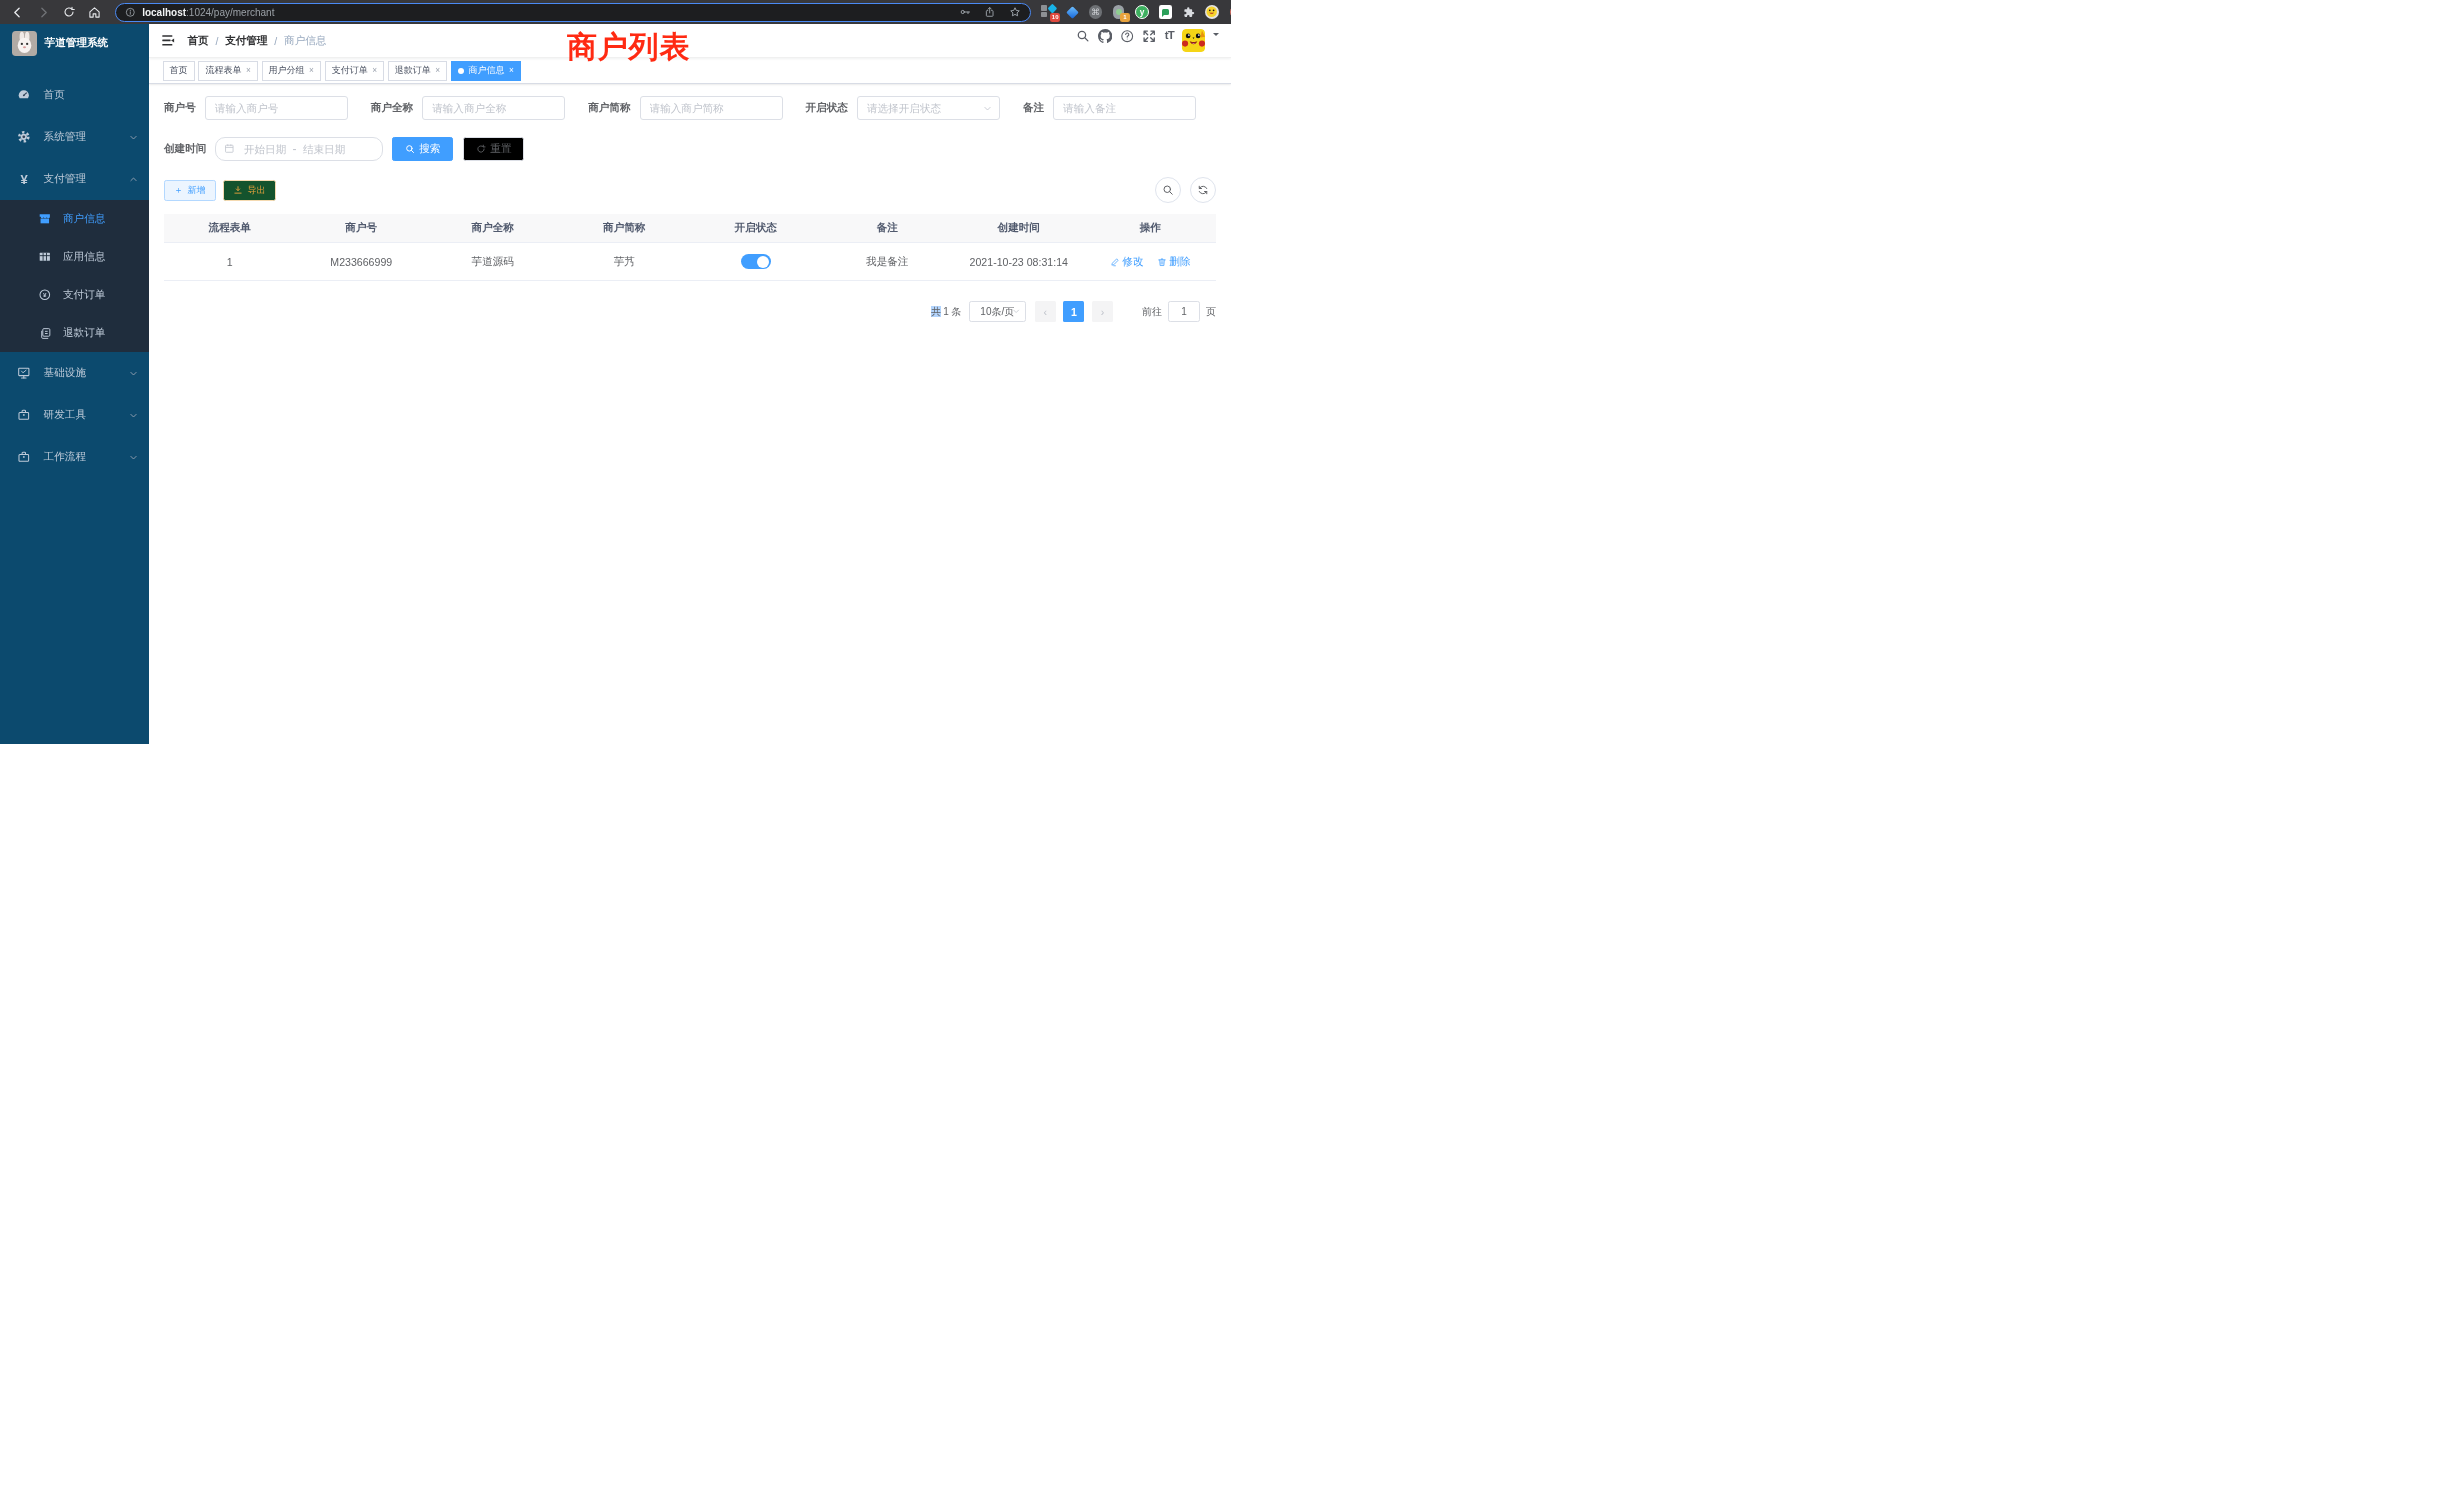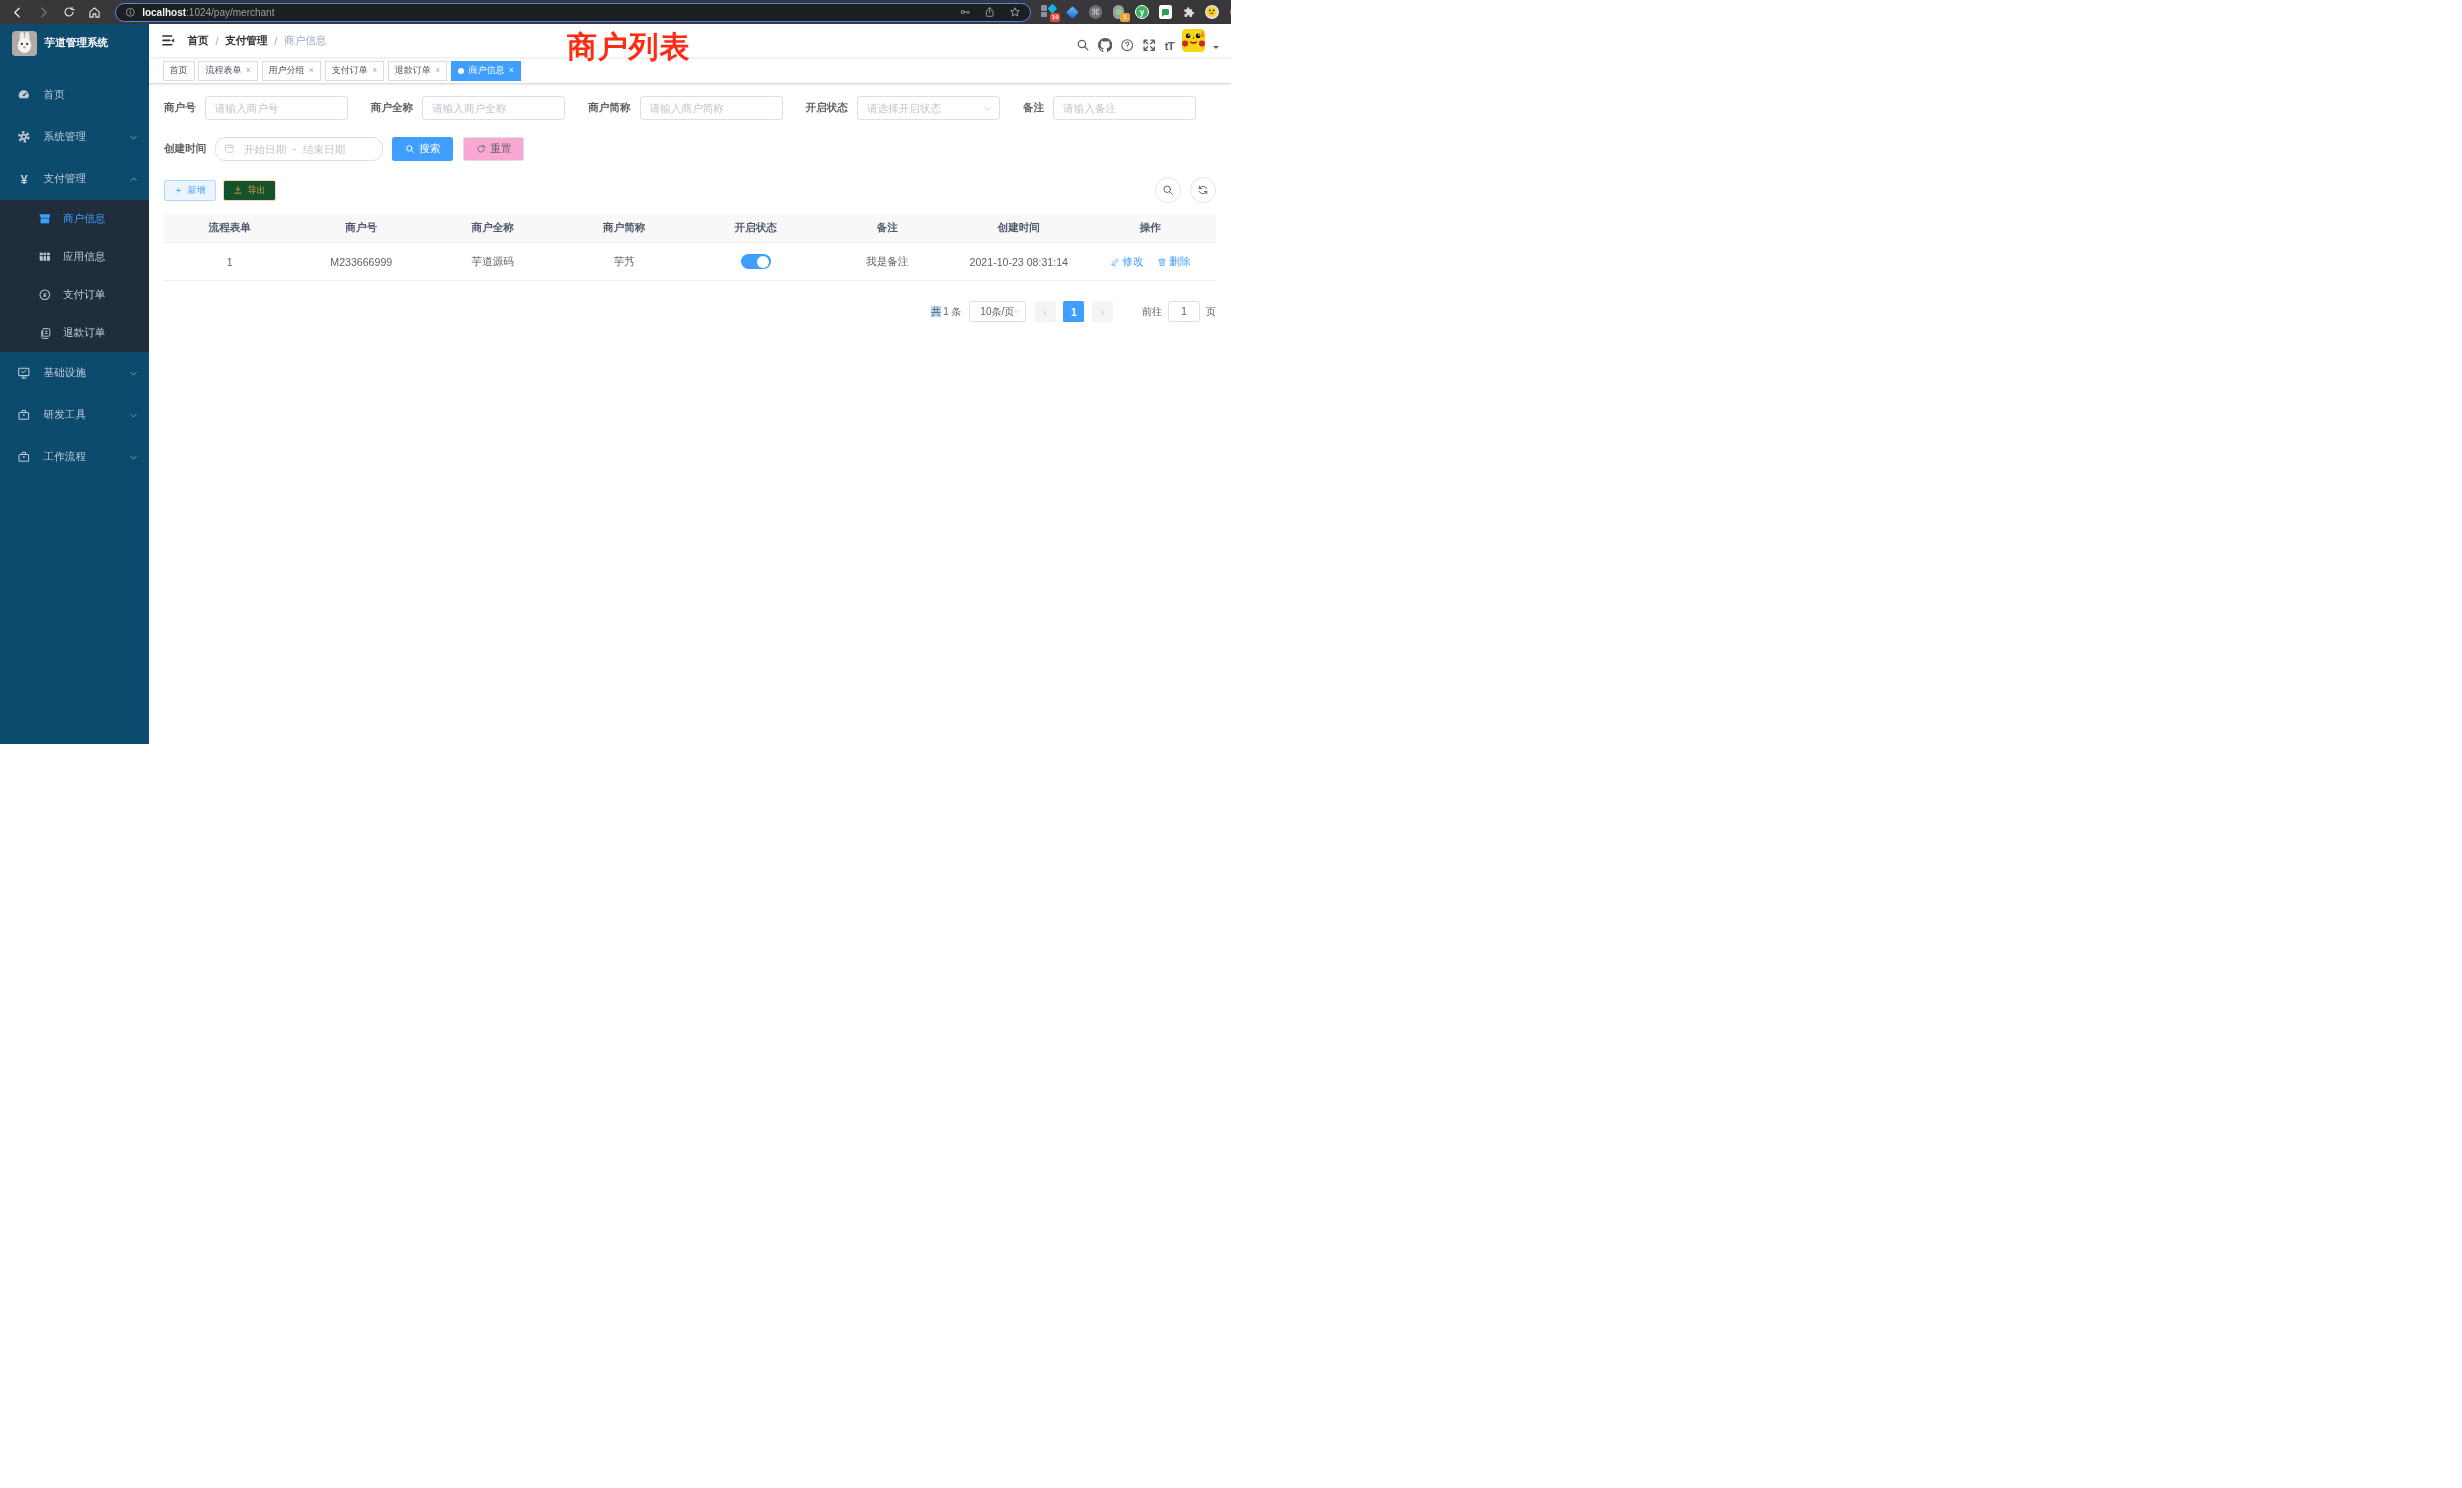--- a/index.html
+++ b/index.html
@@ -53,21 +53,21 @@
   .s-item.active { color:#409eff; }
   .yen-glyph { font-size:13px; font-weight:700; line-height:1; }
 
   .main { flex:1; display:flex; flex-direction:column; min-width:0; background:#fff; }
   .navbar { height:34px; display:flex; align-items:center; padding:0 12px; border-bottom:0.8px solid #f0f0f0; box-shadow:0 0.8px 3px rgba(0,21,41,.08); position:relative; z-index:2; flex:none; }
   .hamburger { display:flex; margin-right:12px; color:#303133; cursor:pointer; }
   .crumb { display:flex; align-items:center; font-size:10.6px; gap:6.8px; }
   .crumb .c1 { color:#303133; font-weight:600; }
   .crumb .sep { color:#97a8be; }
   .crumb .c-last { color:#97a8be; }
-  .nav-right { margin-left:auto; display:flex; align-items:flex-end; gap:8px; color:#5a5e66; }
+  .nav-right { margin-left:auto; display:flex; align-items:flex-start; gap:8px; color:#5a5e66; }
   .nav-right .nb { display:flex; cursor:pointer; }
   .tT { font-size:11.4px; font-weight:700; letter-spacing:-0.8px; }
   .pika { width:23px; height:23px; border-radius:3.8px; overflow:hidden; }
   .avcaret { width:0; height:0; border:3.8px solid transparent; border-top-color:#5a5e66; margin-top:3.8px; cursor:pointer; }
 
   .tags { height:26px; border-bottom:0.8px solid #d8dce5; box-shadow:0 0.8px 2.3px rgba(0,0,0,.12); display:flex; align-items:center; padding-left:13.6px; gap:3.8px; position:relative; z-index:1; flex:none; }
   .tag { height:20px; display:inline-flex; align-items:center; border:0.8px solid #d8dce5; background:#fff; color:#495060; font-size:9px; padding:0 6px; cursor:pointer; }
   .tag .x { margin-left:4.5px; font-size:8.3px; color:#9ca3af; line-height:1; }
   .tag.active { background:#409eff; border-color:#409eff; color:#fff; }
   .tag.active .dot { width:6px; height:6px; border-radius:50%; background:#fff; margin-right:4.5px; }
@@ -81,21 +81,21 @@
   .flabel { font-size:10.6px; font-weight:700; color:#606266; margin-right:9px; white-space:nowrap; }
   .inp { height:24px; width:143px; border:0.8px solid #dcdfe6; border-radius:3px; padding:0 9px; font-size:10.6px; color:#606266; outline:none; font-family:inherit; }
   .inp::placeholder { color:#c0c4cc; }
   .selwrap { position:relative; }
   .selwrap .caret { position:absolute; right:7.6px; top:7.6px; color:#c0c4cc; pointer-events:none; }
   .frow2 { margin-top:16.7px; }
   .daterange { height:24px; width:168px; border:0.8px solid #dcdfe6; border-radius:10px; display:flex; align-items:center; padding:0 7.6px; color:#c0c4cc; }
   .daterange input { border:none; outline:none; width:55px; text-align:center; font-size:10.6px; color:#606266; font-family:inherit; }
   .daterange input::placeholder { color:#c0c4cc; }
   .daterange .cal { display:flex; margin-right:3px; }
-  .btn { height:24px; border-radius:2.3px; border:0.8px solid #dcdfe6; background:#f9a8d4; color:#606266; font-size:10.6px; display:inline-flex; align-items:center; gap:4.5px; padding:0 11.4px; cursor:pointer; font-family:inherit; }
+  .btn { height:24px; border-radius:2.3px; border:0.8px solid #dcdfe6; background:#000000; color:#606266; font-size:10.6px; display:inline-flex; align-items:center; gap:4.5px; padding:0 11.4px; cursor:pointer; font-family:inherit; }
   .btn.primary { background:#409eff; border-color:#409eff; color:#fff; margin-left:9px; }
   .btn.reset { margin-left:10.6px; }
   .btn.mini { height:21px; font-size:9px; padding:0 9px; }
   .btn.plain-blue { background:#ecf5ff; border-color:#b3d8ff; color:#409eff; }
   .btn.plain-warn { background:#14532d; border-color:#f5dab1; color:#e6a23c; margin-left:7.6px; }
 
   .toolrow { margin-top:16.7px; display:flex; align-items:center; }
   .tool-right { margin-left:auto; display:flex; gap:9px; }
   .circ { width:26px; height:26px; border-radius:50%; border:0.8px solid #dfe4ed; background:#fff; color:#606266; display:flex; align-items:center; justify-content:center; cursor:pointer; }
 

